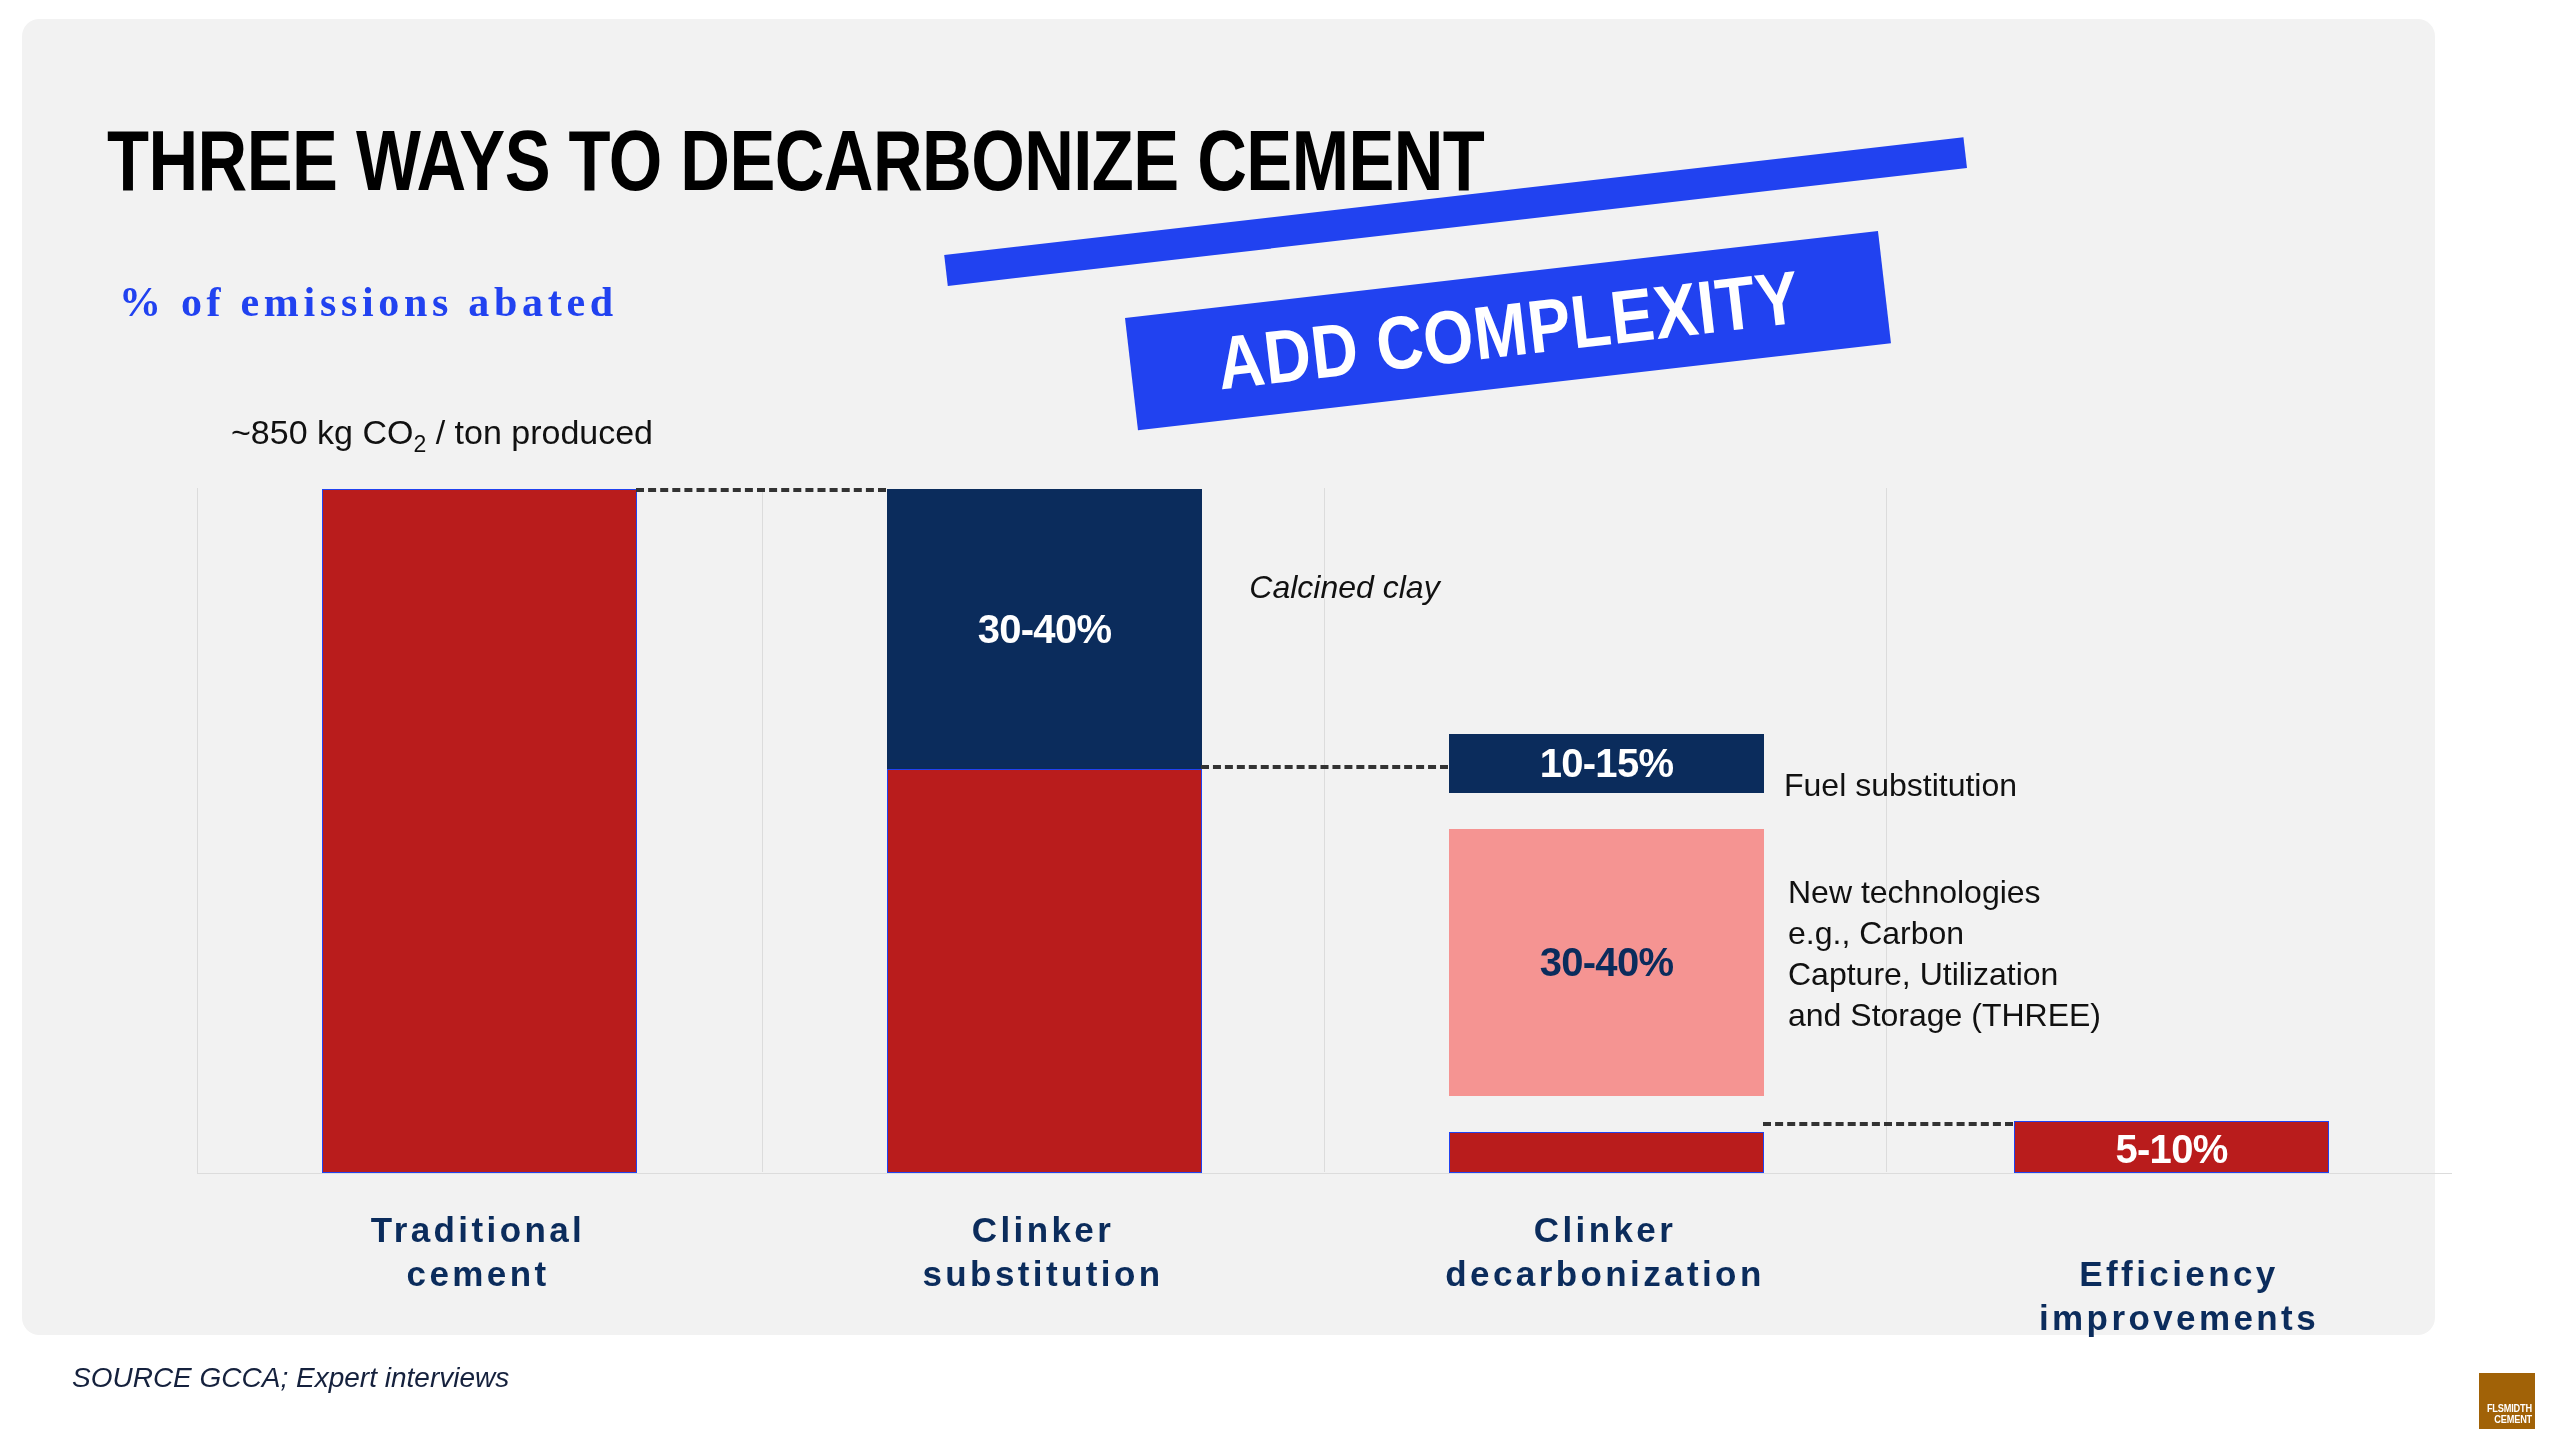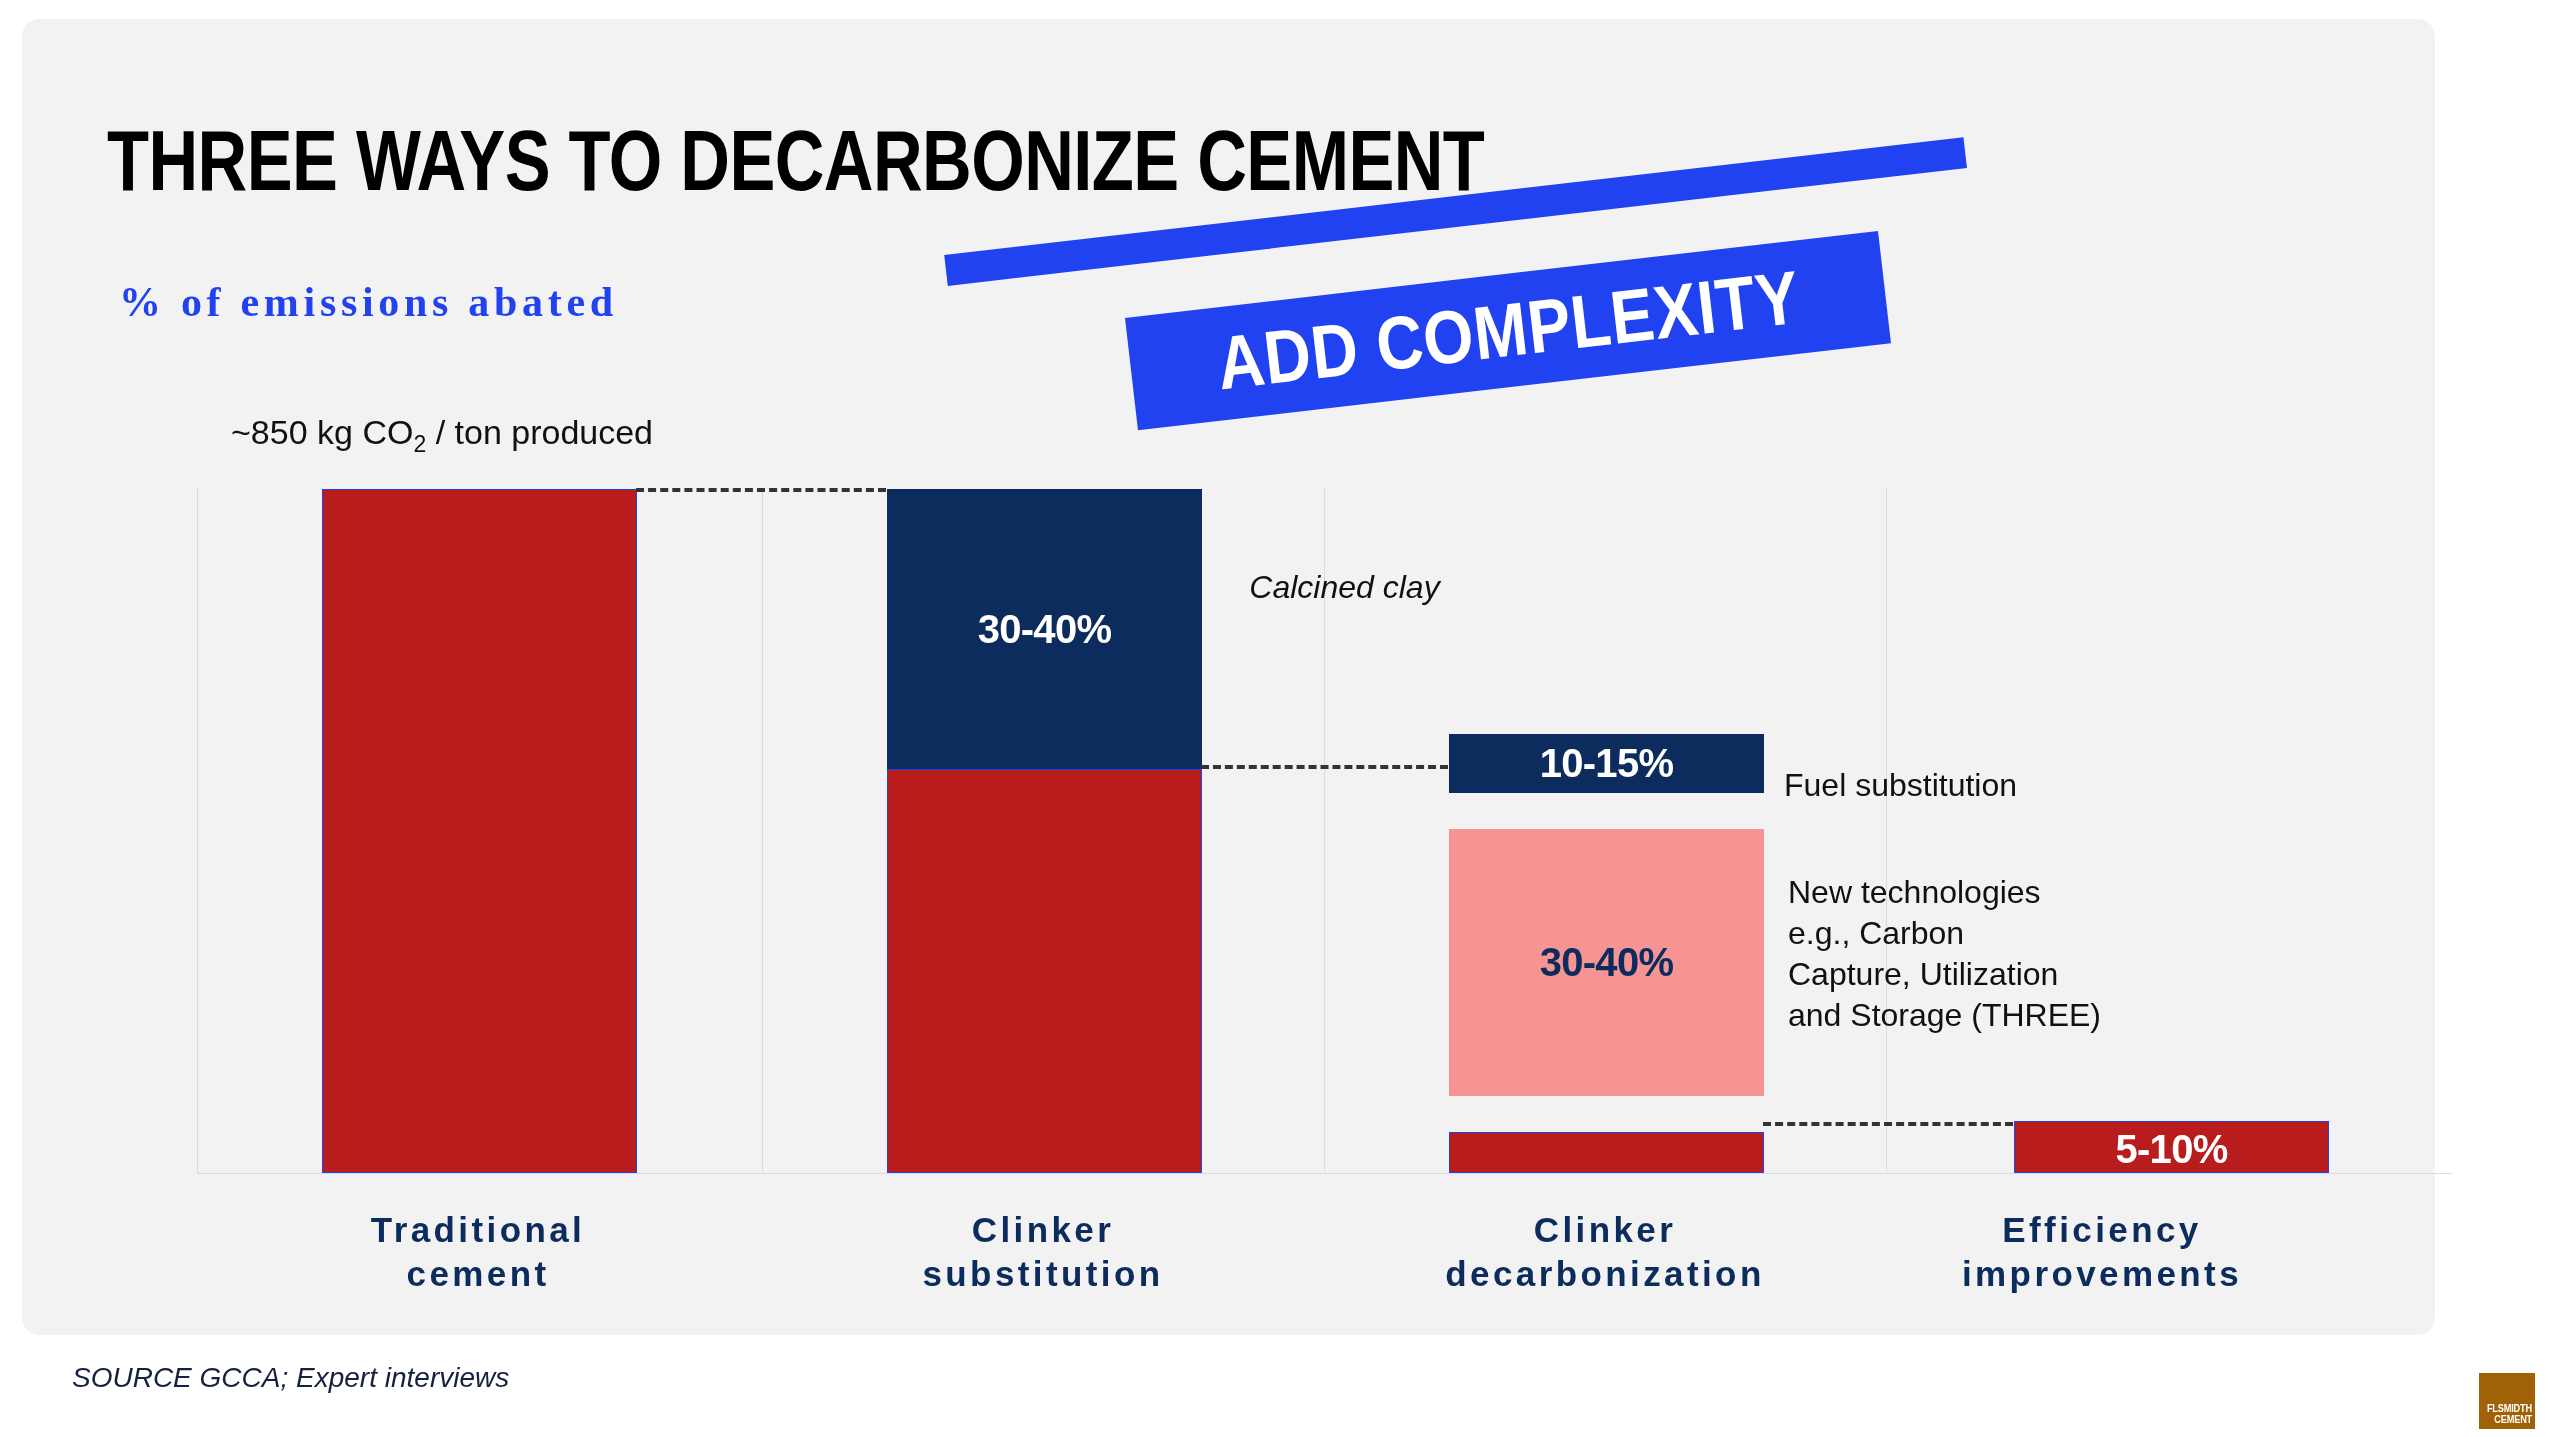--- a/index.html
+++ b/index.html
@@ -211,21 +211,21 @@
     text-align: center;
     font-size: 35px;
     font-weight: 700;
     color: #0b2c5c;
     letter-spacing: 3.4px;
     line-height: 1.27;
   }
   #cat-1 { left: 270px; }
   #cat-2 { left: 835px; }
   #cat-3 { left: 1397px; }
-  #cat-4 { left: 1894px; }
+  #cat-4 { left: 1971px; margin-top: 44px; }
 
   
   #source-line {
     position: absolute;
     left: 72px;
     top: 1362px;
     font-size: 28px;
     font-style: italic;
     color: #15213d;
     white-space: nowrap;

